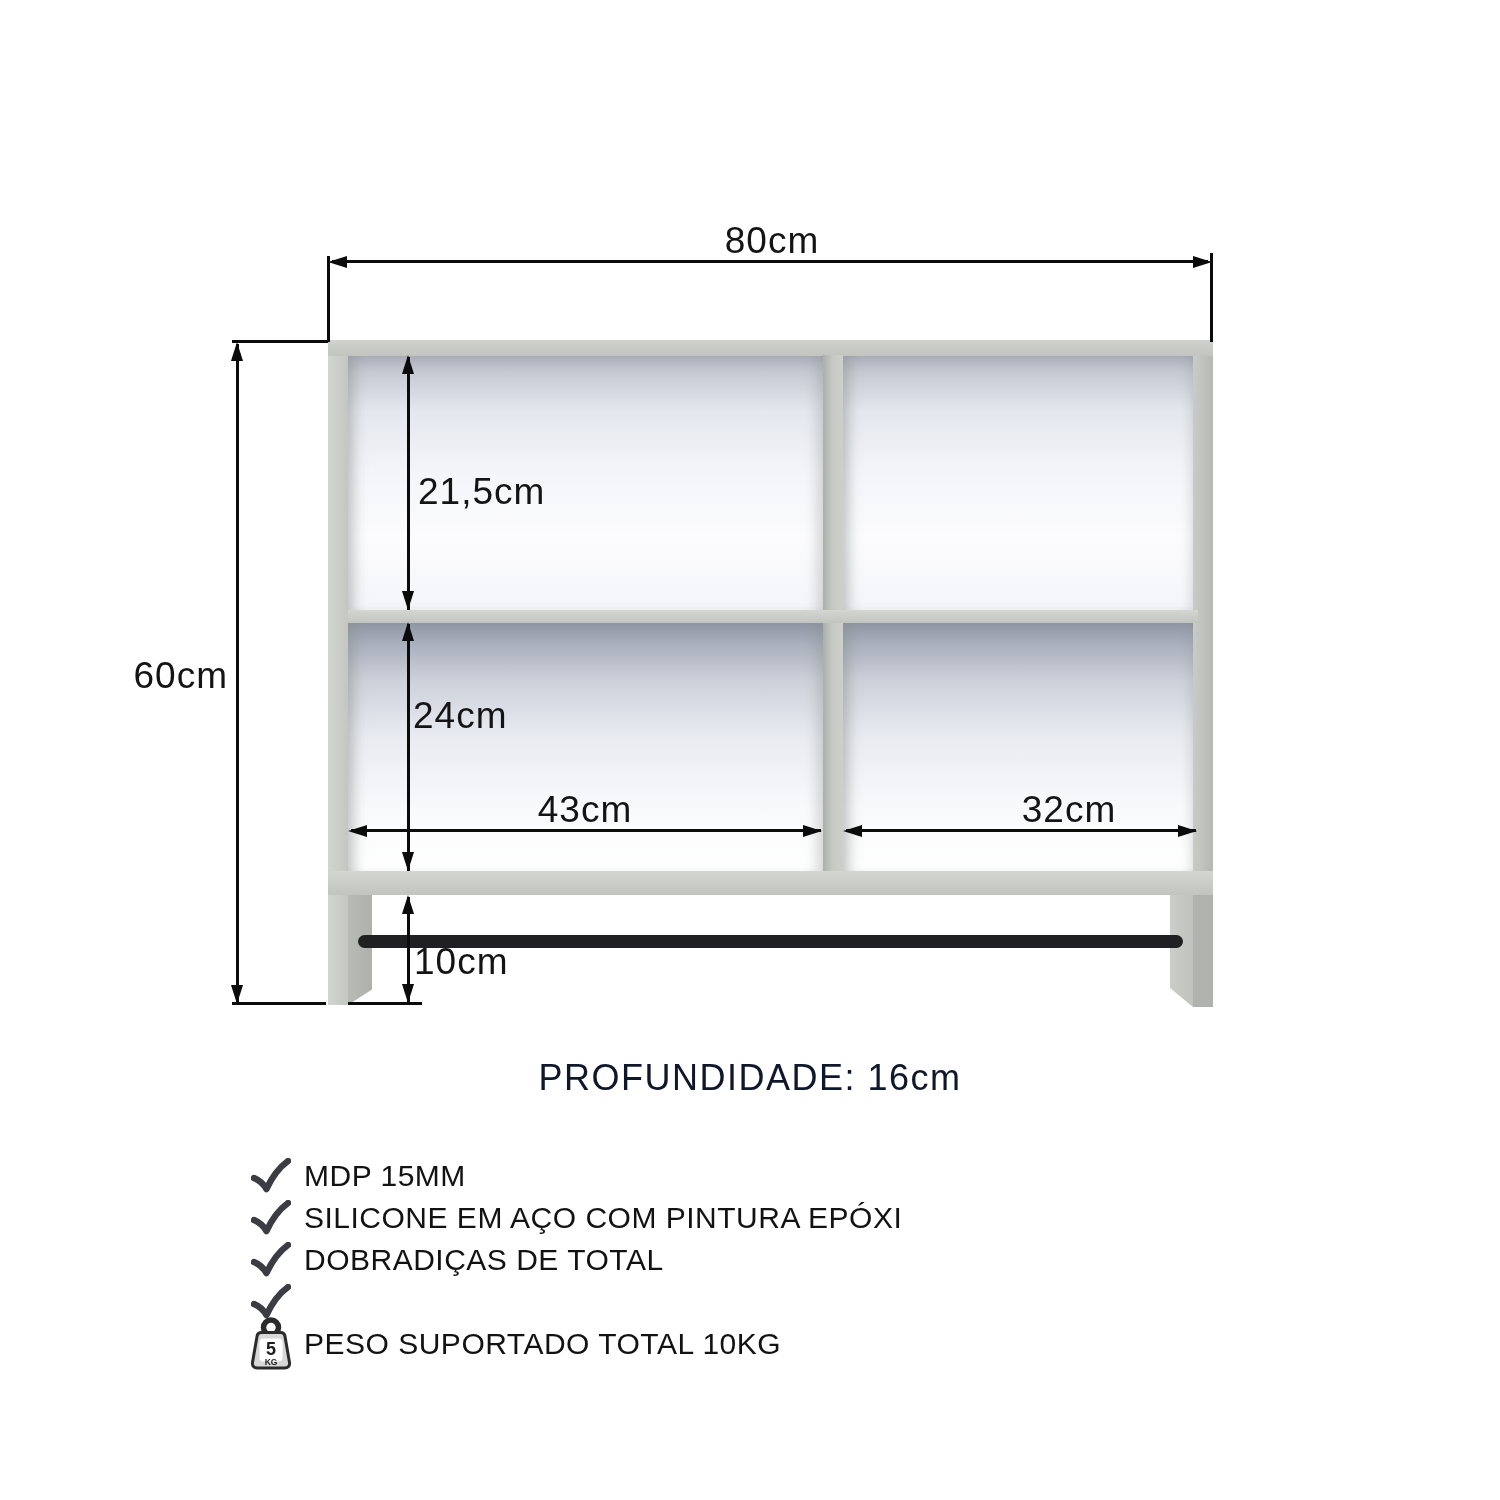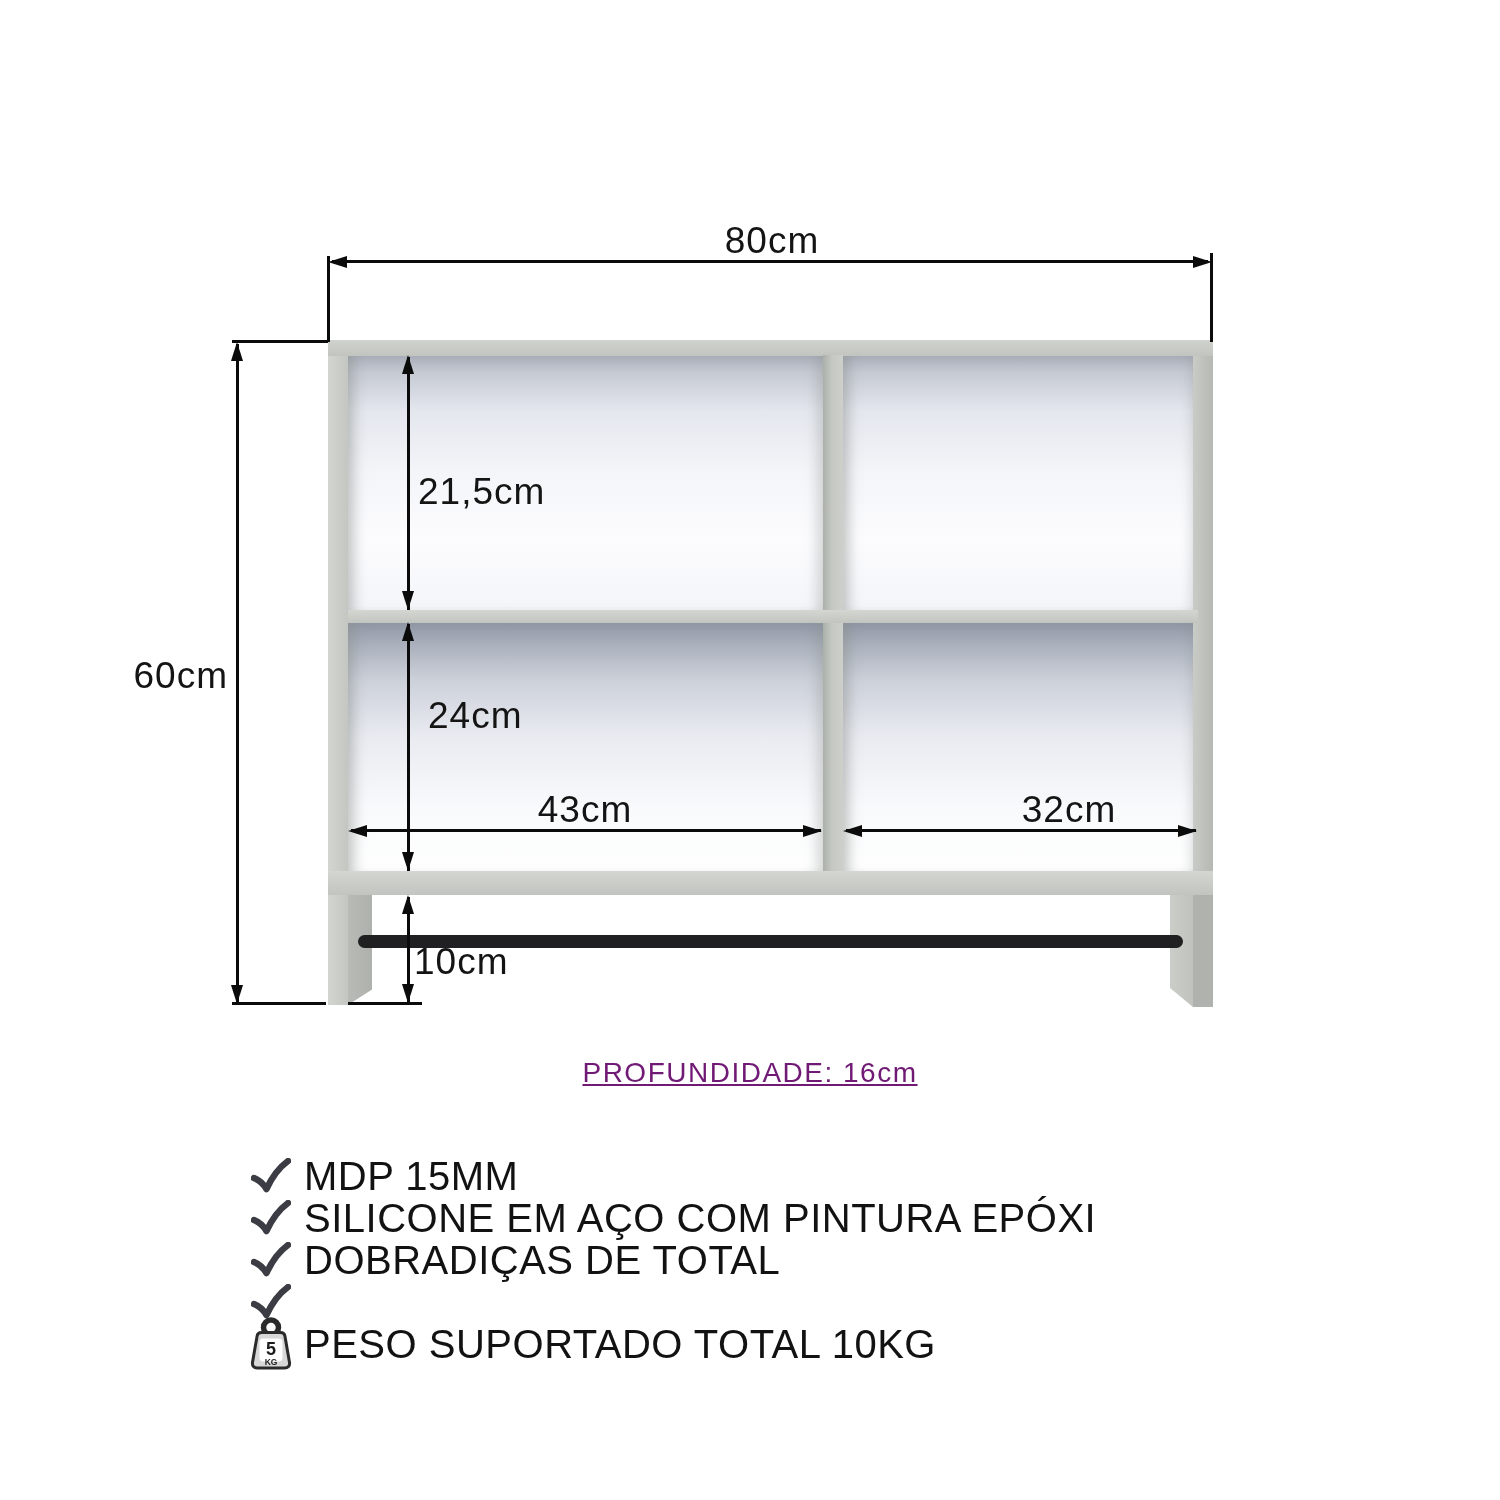--- a/index.html
+++ b/index.html
@@ -25,27 +25,27 @@
   .panel{position:absolute;}
   .top-panel{background:linear-gradient(180deg,#d0d3cd,#c2c5bf);}
   .left-wall{background:linear-gradient(90deg,#d3d6d0,#c4c7c1);}
   .right-wall{background:linear-gradient(90deg,#c9ccc6,#b6b9b3);}
   .divider{background:linear-gradient(90deg,#aab0aa 0%,#c6c9c3 45%,#cdd0ca 100%);}
   .shelf{background:linear-gradient(180deg,#d4d7d1,#c2c5bf);}
   .leg{position:absolute;}
   .rail{position:absolute;background:#202023;border-radius:7px;}
 
   
-  .depth{position:absolute;font-size:28px;letter-spacing:1.5px;color:#701a75;transform:translateX(-50%);white-space:nowrap;text-decoration:underline;}
+  .depth{position:absolute;font-size:36px;letter-spacing:1.5px;color:#0f172a;transform:translateX(-50%);white-space:nowrap;}
 
   
   .features{position:absolute;left:244px;top:1155px;width:980px;}
   .feature-row{display:flex;align-items:center;height:42px;}
   .icon-box{width:54px;height:42px;display:flex;align-items:center;justify-content:center;flex:0 0 54px;overflow:visible;}
-  .feature-label{font-size:40px;letter-spacing:.5px;color:#121212;margin-left:6px;white-space:nowrap;}
+  .feature-label{font-size:30px;letter-spacing:.5px;color:#121212;margin-left:6px;white-space:nowrap;}
 </style>
 </head>
 <body>
 
 <div class="stage">
 
   <div>
 
     <div class="cell upper" style="left:348px;top:355px;width:475px;height:256px;"></div>
     <div class="cell upper" style="left:843px;top:355px;width:355px;height:256px;"></div>
@@ -85,21 +85,21 @@
   </div>
 
   <div>
     <div class="dlabel" style="left:418px;top:471px;">21,5cm</div>
     <div class="lv" style="left:407px;top:357px;height:253px;"></div>
     <div class="arr au" style="left:402px;top:355px;"></div>
     <div class="arr ad" style="left:402px;top:591px;"></div>
   </div>
 
   <div>
-    <div class="dlabel" style="left:428px;top:695px;">24cm</div>
+    <div class="dlabel" style="left:413px;top:695px;">24cm</div>
     <div class="lv" style="left:407px;top:624px;height:247px;"></div>
     <div class="arr au" style="left:402px;top:622px;"></div>
     <div class="arr ad" style="left:402px;top:852px;"></div>
   </div>
 
   <div>
     <div class="dlabel" style="left:585px;top:789px;transform:translateX(-50%);">43cm</div>
     <div class="lh" style="left:351px;top:829px;width:470px;"></div>
     <div class="arr al" style="left:348px;top:825px;"></div>
     <div class="arr ar" style="left:803px;top:825px;"></div>

